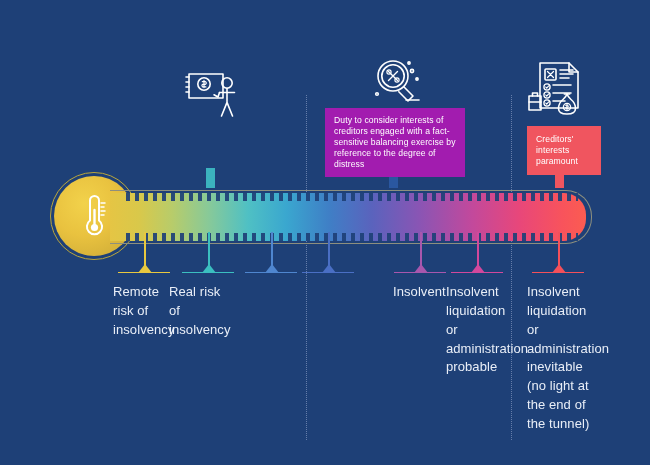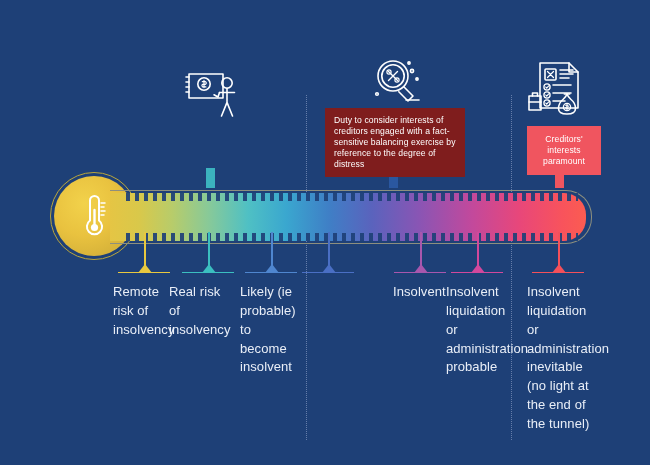--- a/index.html
+++ b/index.html
@@ -157,25 +157,25 @@
       <circle cx="41" cy="49" r="3.6" stroke-width="1.3"></circle>
       <path d="M41 46.2 v5.6 M39.6 47.3 h2.3 a1 1 0 0 1 0 1.7 h-1.8 a1 1 0 0 0 0 1.7 h2.3" stroke-width="1"></path>
     </svg>
   </div>
 
   <div class="stem" style="left:206px;top:168px;width:9px;height:20px;background:#3bb3bf;"></div>
   <div class="stem" style="left:389px;top:168px;width:9px;height:20px;background:#2a57a0;"></div>
   <div class="stem" style="left:555px;top:168px;width:9px;height:20px;background:#f0555f;"></div>
 
 
-  <div class="callout" style="left:325px;top:108px;width:140px;padding:7px 9px;background:#7f1d1d;font-size:8.6px;">
+  <div class="callout" style="left:325px;top:108px;width:140px;padding:7px 9px;background:#a21caf;font-size:8.6px;">
     <span class="txt">Duty to consider interests of creditors engaged with a fact-sensitive balancing exercise by reference to the degree of distress</span>
   </div>
 
-  <div class="callout" style="left:527px;top:126px;width:74px;padding:8px 9px;background:#f0555f;font-size:8.6px;text-align:center;">
+  <div class="callout" style="left:527px;top:126px;width:74px;padding:8px 9px;background:#f0555f;font-size:8.6px;">
     <span class="txt">Creditors' interests paramount</span>
   </div>
 
   <div class="bulb-ring" style="left:50px;top:172px;width:88px;height:88px;"></div>
   <div class="bulb" style="left:54px;top:176px;width:80px;height:80px;"></div>
   <div class="thermo-glyph" style="left:78px;top:192px;width:32px;height:48px;">
     <svg width="32" height="48" viewBox="0 0 32 48" fill="none" stroke="#ffffff" stroke-width="2" stroke-linecap="round" stroke-linejoin="round">
       <path d="M12 28.5 V8.5 a4.5 4.5 0 0 1 9 0 V28.5 a7.6 7.6 0 1 1 -9 0 Z"></path>
       <circle cx="16.5" cy="35.5" r="3.6" fill="#ffffff" stroke="none"></circle>
       <path d="M16.5 33 V18" stroke-width="2.4"></path>
@@ -215,21 +215,20 @@
   <div class="mk-base" style="left:451px;top:272px;width:52px;background:#d2489c;"></div>
 
   <div class="mk-line" style="left:558px;top:232px;height:40px;background:#f4505a;"></div>
   <div class="mk-cone" style="left:552px;top:264px;border-width:0 7px 9px 7px;border-color:transparent transparent #f4505a transparent;"></div>
   <div class="mk-base" style="left:532px;top:272px;width:52px;background:#f4505a;"></div>
 
   <div class="blabel" style="left:113px;top:283px;width:62px;">Remote risk of insolvency</div>
 
   <div class="blabel" style="left:169px;top:283px;width:60px;">Real risk of insolvency</div>
 
-  <div class="blabel" style="left:240px;top:283px;width:60px;">Likely (ie probable) to become insolvent</div>
 
 
   <div class="blabel" style="left:393px;top:283px;width:60px;">Insolvent</div>
 
   <div class="blabel" style="left:446px;top:283px;width:64px;">Insolvent liquidation or administration probable</div>
 
   <div class="blabel" style="left:527px;top:283px;width:68px;">Insolvent liquidation or administration inevitable (no light at the end of the tunnel)</div>
 
 </div>
 

